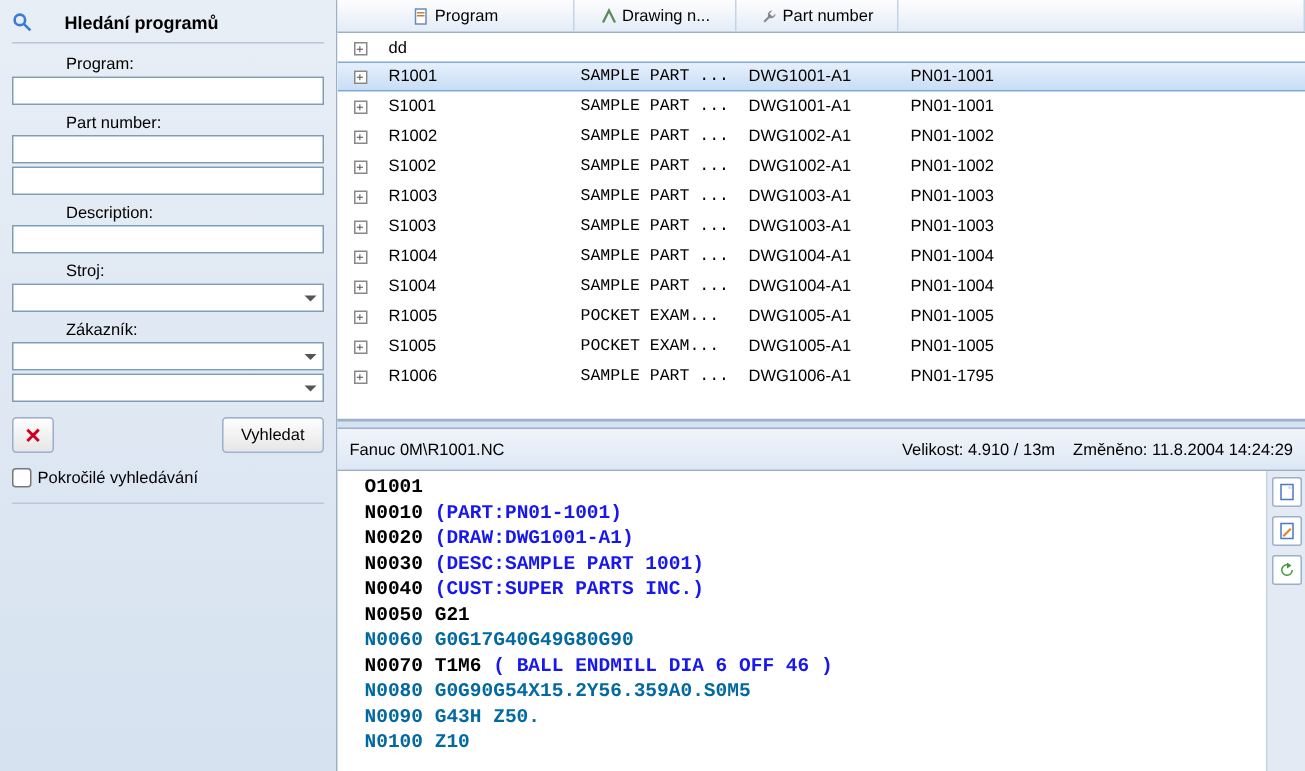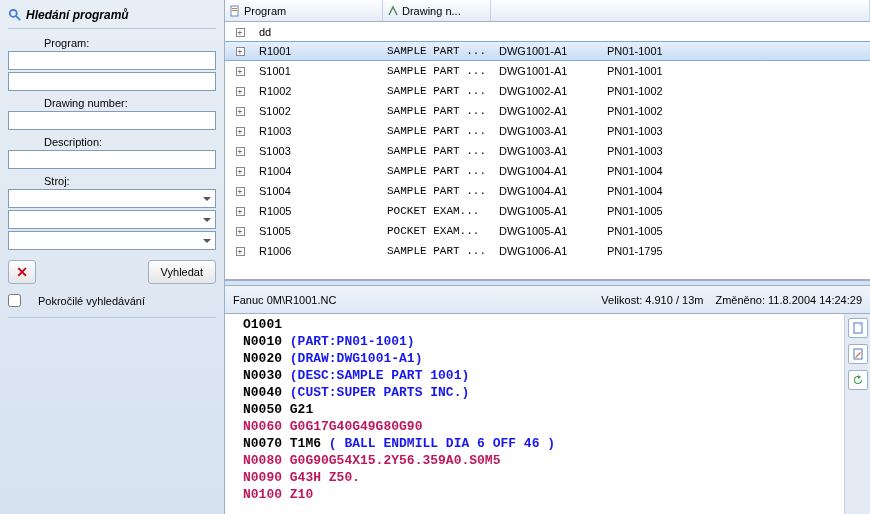--- a/index.html
+++ b/index.html
@@ -1,55 +1,55 @@
 <!DOCTYPE html>
 <html><head>
 <meta charset="utf-8">
 <style>
 *{box-sizing:border-box;margin:0;padding:0;}
 html,body{width:870px;height:514px;overflow:hidden;font-family:Tahoma,Arial,sans-serif;font-size:11px;background:#fff;}
 .root{display:flex;width:870px;height:514px;}
 .sidebar{width:225px;height:100%;background:linear-gradient(#e8eef6,#d6e2f0);border-right:1px solid #9cb0c9;padding:4px 8px;}
-.sidebar-title{display:flex;align-items:center;gap:4px;font-weight:bold;font-size:12px;padding:4px 0 6px 0;border-bottom:1px solid #b8c8dc;margin-bottom:8px;font-style:italic;}
+.sidebar-title{display:flex;align-items:center;gap:21px;font-weight:bold;font-size:12px;padding:4px 0 6px 0;border-bottom:1px solid #b8c8dc;margin-bottom:8px;}
 .mag{width:14px;height:14px;display:inline-block;}
 .field-label{margin-top:6px;padding-left:36px;}
 .field-input{width:100%;height:19px;background:#fff;border:1px solid #7f9db9;margin-top:2px;padding:1px 3px;font-family:inherit;font-size:11px;}
 .dropdown{position:relative;}
 .dropdown::after{content:"";position:absolute;right:4px;top:50%;margin-top:-2px;border:4px solid transparent;border-top-color:#555;}
 .btn-row{display:flex;justify-content:space-between;align-items:center;margin-top:10px;}
 .btn-clear{width:28px;height:24px;background:linear-gradient(#fefefe,#e6e6e6);border:1px solid #9cb0c9;border-radius:3px;display:flex;align-items:center;justify-content:center;cursor:pointer;}
 .x-icon{color:#d00020;font-weight:bold;font-size:14px;}
 .btn-search{height:24px;padding:0 12px;background:linear-gradient(#fefefe,#e6e6e6);border:1px solid #9cb0c9;border-radius:3px;cursor:pointer;font-family:inherit;font-size:11px;}
-.chk-row{display:flex;align-items:center;gap:17px;margin-top:10px;}
+.chk-row{display:flex;align-items:center;gap:4px;margin-top:10px;}
 .chk{width:13px;height:13px;}
 .divider{height:1px;background:#b8c8dc;margin-top:10px;}
 .main{flex:1;display:flex;flex-direction:column;height:100%;}
 .grid-wrap{flex:1;display:flex;flex-direction:column;border-bottom:1px solid #9cb0c9;position:relative;}
 .grid-header{display:flex;height:22px;background:linear-gradient(#fdfdfe,#e4ecf7);border-bottom:1px solid #9cb0c9;}
-.gh-cell{border-right:1px solid #c4d4e8;display:flex;align-items:center;padding:0 4px;gap:3px;overflow:hidden;white-space:nowrap;}
+.gh-cell{border-right:1px solid #c4d4e8;display:flex;align-items:center;padding:0 4px;gap:3px;overflow:hidden;white-space:nowrap;justify-content:center;}
 .gh-icon{width:12px;height:12px;flex-shrink:0;}
 .grid-body{flex:1;overflow-y:scroll;overflow-x:hidden;background:#fff;}
 .row{display:flex;height:20px;align-items:center;}
 .row.selected{background:linear-gradient(#e6f0fb,#c8ddf6);border-top:1px solid #7da9d9;border-bottom:1px solid #7da9d9;height:20px;margin-top:-1px;}
 .exp-cell{width:30px;display:flex;align-items:center;justify-content:center;gap:1px;}
 .expander{width:9px;height:9px;border:1px solid #888;background:#fff;font-size:8px;line-height:7px;text-align:center;color:#555;font-family:monospace;}
 .cell{padding:0 4px;white-space:nowrap;overflow:hidden;text-overflow:ellipsis;}
 .c-prog{width:128px;}
 .c-desc{width:112px;font-family:Liberation Mono, monospace;}
 .c-draw{width:108px;}
 .c-part{width:108px;}
 .splitter{height:6px;background:#d6e2f0;border-top:1px solid #9cb0c9;border-bottom:1px solid #9cb0c9;cursor:row-resize;}
 .status{height:28px;background:linear-gradient(#f0f4fa,#dde8f5);display:flex;align-items:center;padding:0 8px;border-bottom:1px solid #9cb0c9;}
 .status-left{flex:1;}
 .status-right{display:flex;gap:12px;}
 .code-area{flex:0 0 200px;display:flex;}
 .code-scroll{flex:1;overflow:scroll;background:#fff;padding:2px 6px;font-family:"Courier New",monospace;font-size:13px;font-weight:bold;line-height:17px;white-space:pre;margin-left:12px;}
 .tok-black{color:#000;}
 .tok-blue{color:#1818ee;}
-.tok-red{color:#be185d;}
+.tok-red{color:#0369a1;}
 .side-icons{width:26px;background:#e4eaf3;border-left:1px solid #c4d4e8;display:flex;flex-direction:column;align-items:center;padding-top:4px;gap:6px;}
 .side-btn{width:20px;height:20px;border:1px solid #9cb0c9;background:#fff;border-radius:2px;display:flex;align-items:center;justify-content:center;cursor:pointer;}
 ::-webkit-scrollbar{width:17px;height:17px;}
 ::-webkit-scrollbar-track{background:#e8e8e8;}
 ::-webkit-scrollbar-thumb{background:#c4c4c4;border:1px solid #a0a0a0;}
 ::-webkit-scrollbar-button{background:#e0e0e0;border:1px solid #a0a0a0;height:17px;width:17px;}
 </style>
 </head>
 <body>
 
@@ -60,31 +60,32 @@
       <svg class="mag" viewBox="0 0 16 16">
           <circle cx="6" cy="6" r="4" fill="none" stroke="#3a7bd5" stroke-width="2"></circle>
           <line x1="9" y1="9" x2="14" y2="14" stroke="#3a7bd5" stroke-width="2"></line>
         </svg>
       <span>Hledání programů</span>
     </div>
 
     <div class="field-label">Program:</div>
     <input class="field-input" style="">
 
-    <input class="field-input" style="">
-
-    <div class="field-label">Drawing number:</div>
+    <div class="field-label">Part number:</div>
+    <input class="field-input" style="">
+
     <input class="field-input" style="">
 
     <div class="field-label">Description:</div>
     <input class="field-input" style="">
 
     <div class="field-label">Stroj:</div>
     <div class="field-input dropdown"></div>
 
+    <div class="field-label">Zákazník:</div>
     <div class="field-input dropdown"></div>
 
     <div class="field-input dropdown"></div>
 
     <div class="btn-row">
       <div class="btn-clear">
           <span class="x-icon">✕</span>
         </div>
       <button class="btn-search">Vyhledat</button>
     </div>
@@ -106,20 +107,26 @@
               <rect x="3" y="5" width="5" height="1" fill="#c08040"></rect>
             </svg>
           <span>Program</span>
         </div>
         <div class="gh-cell" style="width:108px">
           <svg class="gh-icon" viewBox="0 0 12 12">
               <path d="M2 10 L6 2 L10 10" fill="none" stroke="#5a8a5a" stroke-width="1.5"></path>
             </svg>
           <span>Drawing n...</span>
         </div>
+        <div class="gh-cell" style="width:108px">
+          <svg class="gh-icon" viewBox="0 0 12 12">
+              <path d="M8 2a3 3 0 0 0-3 4L2 9l1 1 3-3a3 3 0 0 0 4-3L8 6 6 4z" fill="#888"></path>
+            </svg>
+          <span>Part number</span>
+        </div>
         <div class="gh-cell" style="flex:1"></div>
       </div>
       <div class="grid-body" id="grid-body">
           <div class="row">
             <div class="exp-cell">
               <span class="expander">+</span>
             </div>
             <div class="cell c-prog">dd</div>
             <div class="cell c-desc"></div>
             <div class="cell c-draw"></div>

